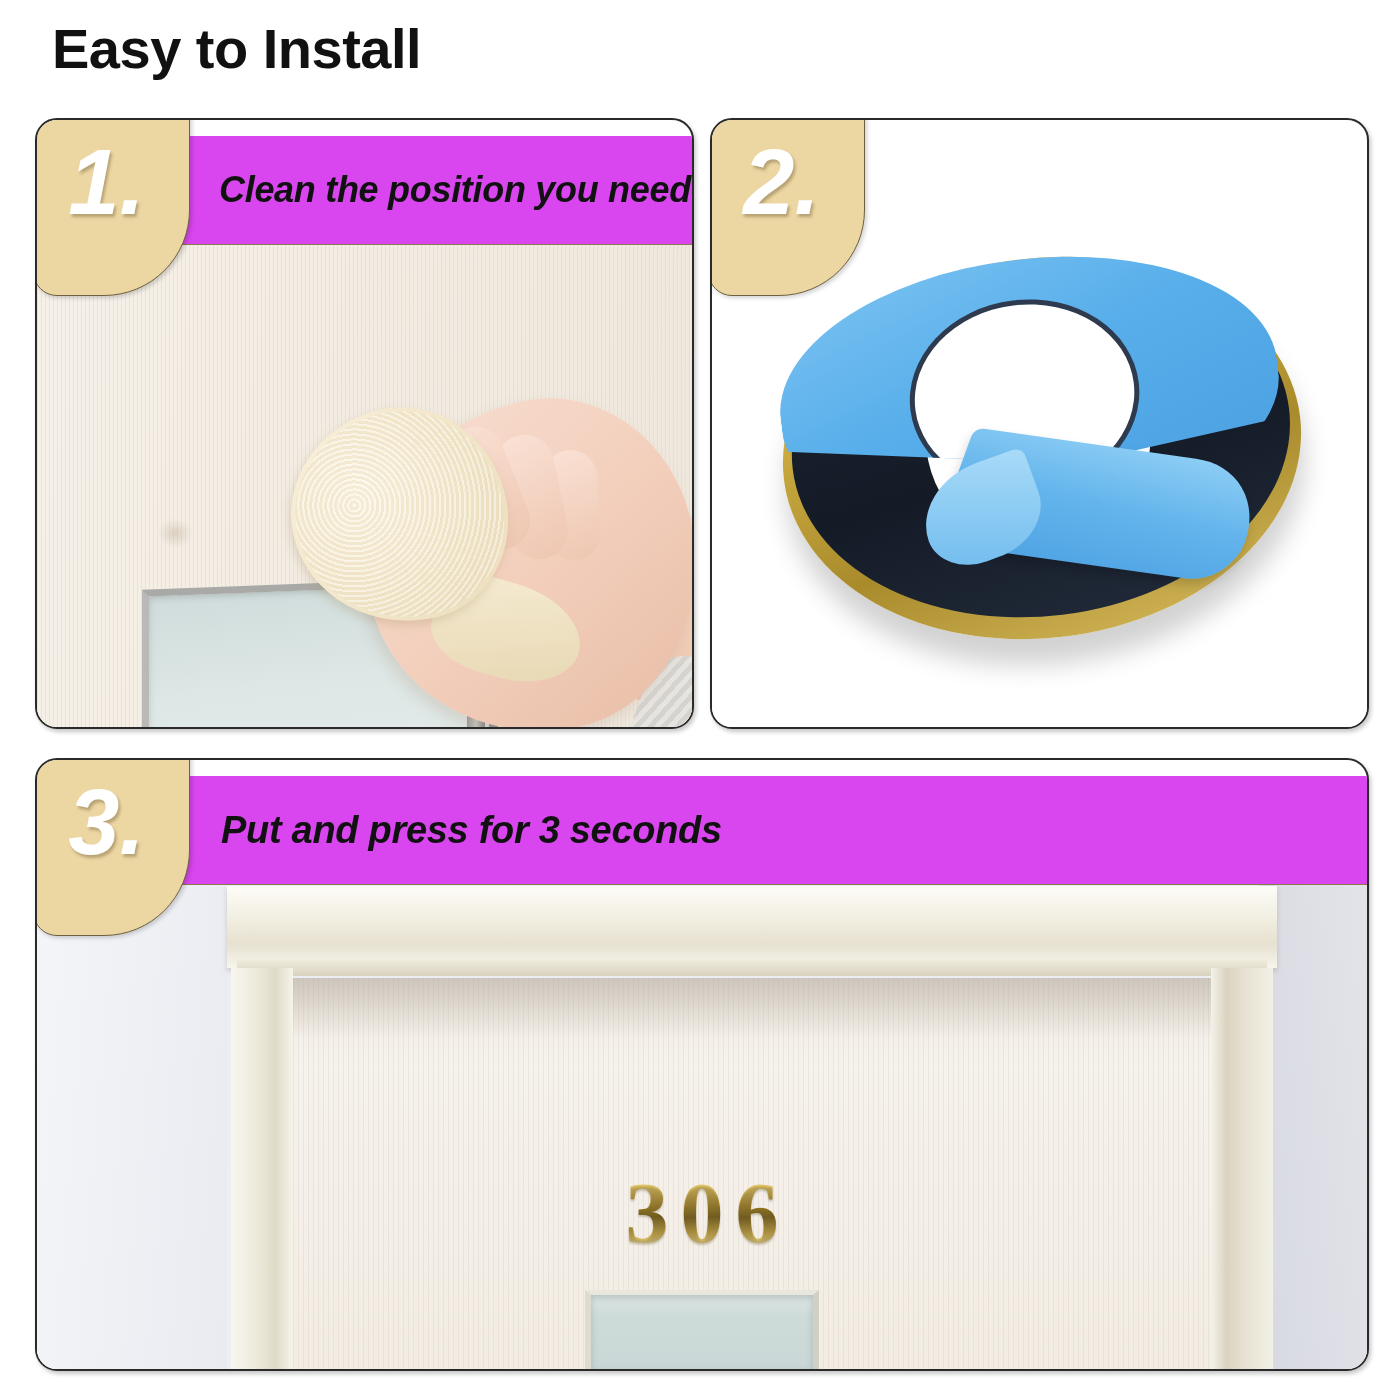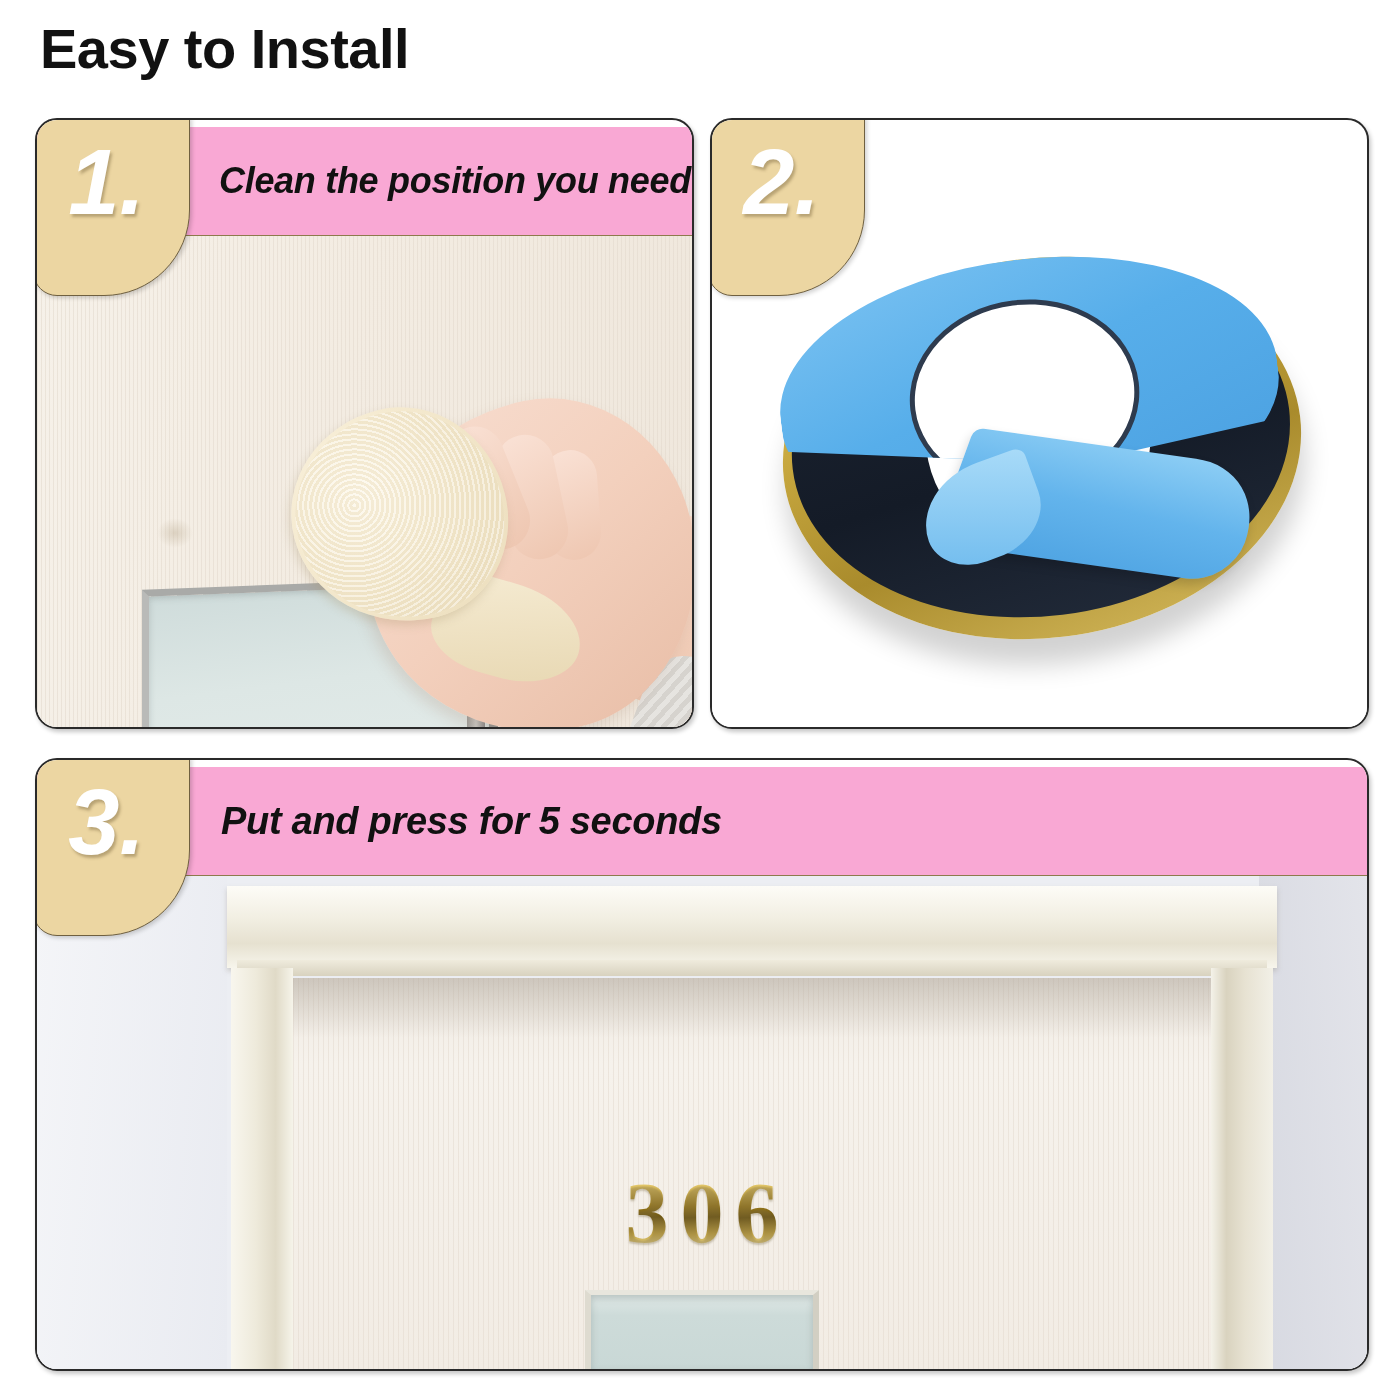--- a/index.html
+++ b/index.html
@@ -11,21 +11,21 @@
     width: 1400px;
     height: 1400px;
     position: relative;
     font-family: "Liberation Sans", sans-serif;
     overflow: hidden;
   }
 
   
   .page-title {
     position: absolute;
-    left: 40px;
+    left: 52px;
     top: 18px;
     font-size: 56px;
     font-weight: bold;
     color: #111111;
     letter-spacing: -0.5px;
     line-height: 1.1;
   }
 
   
   .panel {
@@ -36,23 +36,23 @@
     overflow: hidden;
     box-shadow: 2px 3px 4px rgba(0,0,0,0.22);
   }
   #panel-1 { left: 35px;  top: 118px; width: 655px;  height: 607px; }
   #panel-2 { left: 710px; top: 118px; width: 655px;  height: 607px; }
   #panel-3 { left: 35px;  top: 758px; width: 1330px; height: 609px; }
 
   
   .banner {
     position: absolute;
-    left: 0; top: 7px; right: 0;
+    left: 0; top: 16px; right: 0;
     height: 108px;
-    background: #f9a8d4;
+    background: #d946ef;
     border-bottom: 1.5px solid #8d7a4c;
     z-index: 2;
     text-align: center;
   }
   .banner-label {
     position: absolute;
     left: 182px;
     top: 50%;
     transform: translateY(-50%);
     font-size: 36px;
@@ -406,21 +406,21 @@
       </div>
       <div class="peel-flap"></div>
       <div class="peel-fold"></div>
     </div>
   </div>
 </div>
 
 <div class="panel" id="panel-3">
 
   <div class="banner">
-    <div class="banner-label">Put and press for 5 seconds</div>
+    <div class="banner-label">Put and press for 3 seconds</div>
   </div>
 
   <div class="badge">
     <div class="badge-number">3.</div>
   </div>
 
   <div class="photo">
     <div class="door-scene">
       <div class="wall-left"></div>
       <div class="wall-right"></div>

